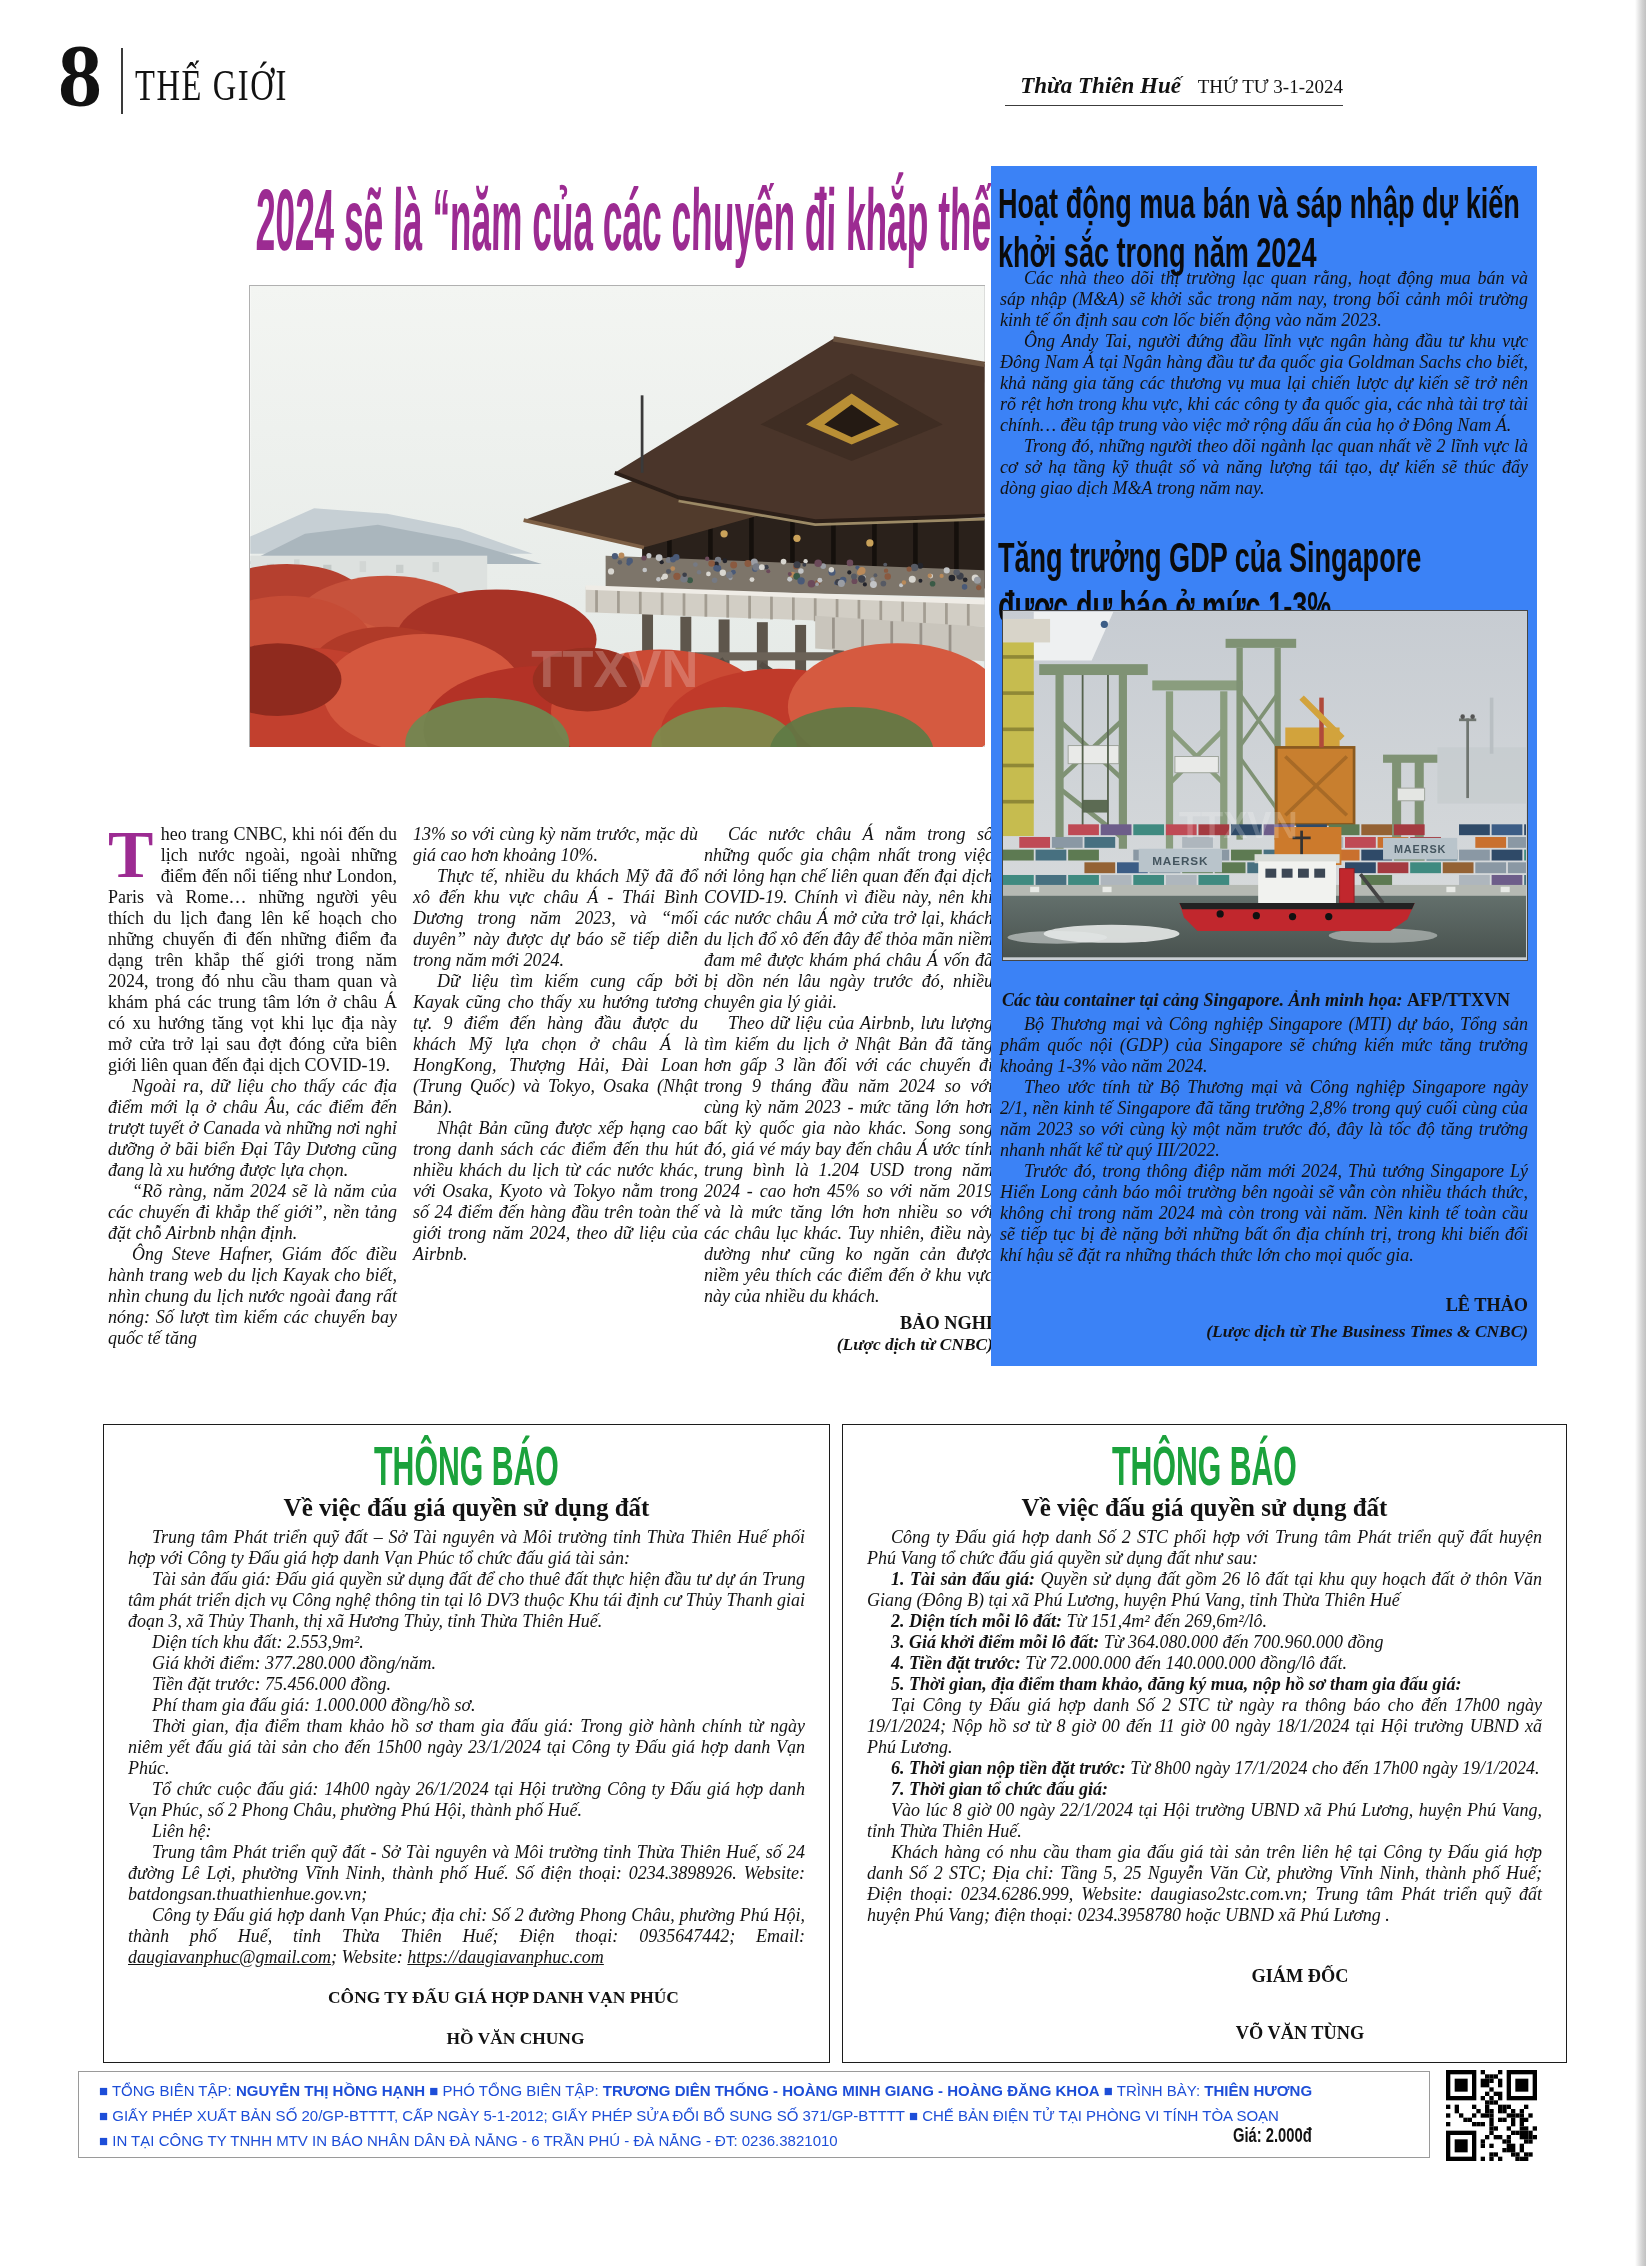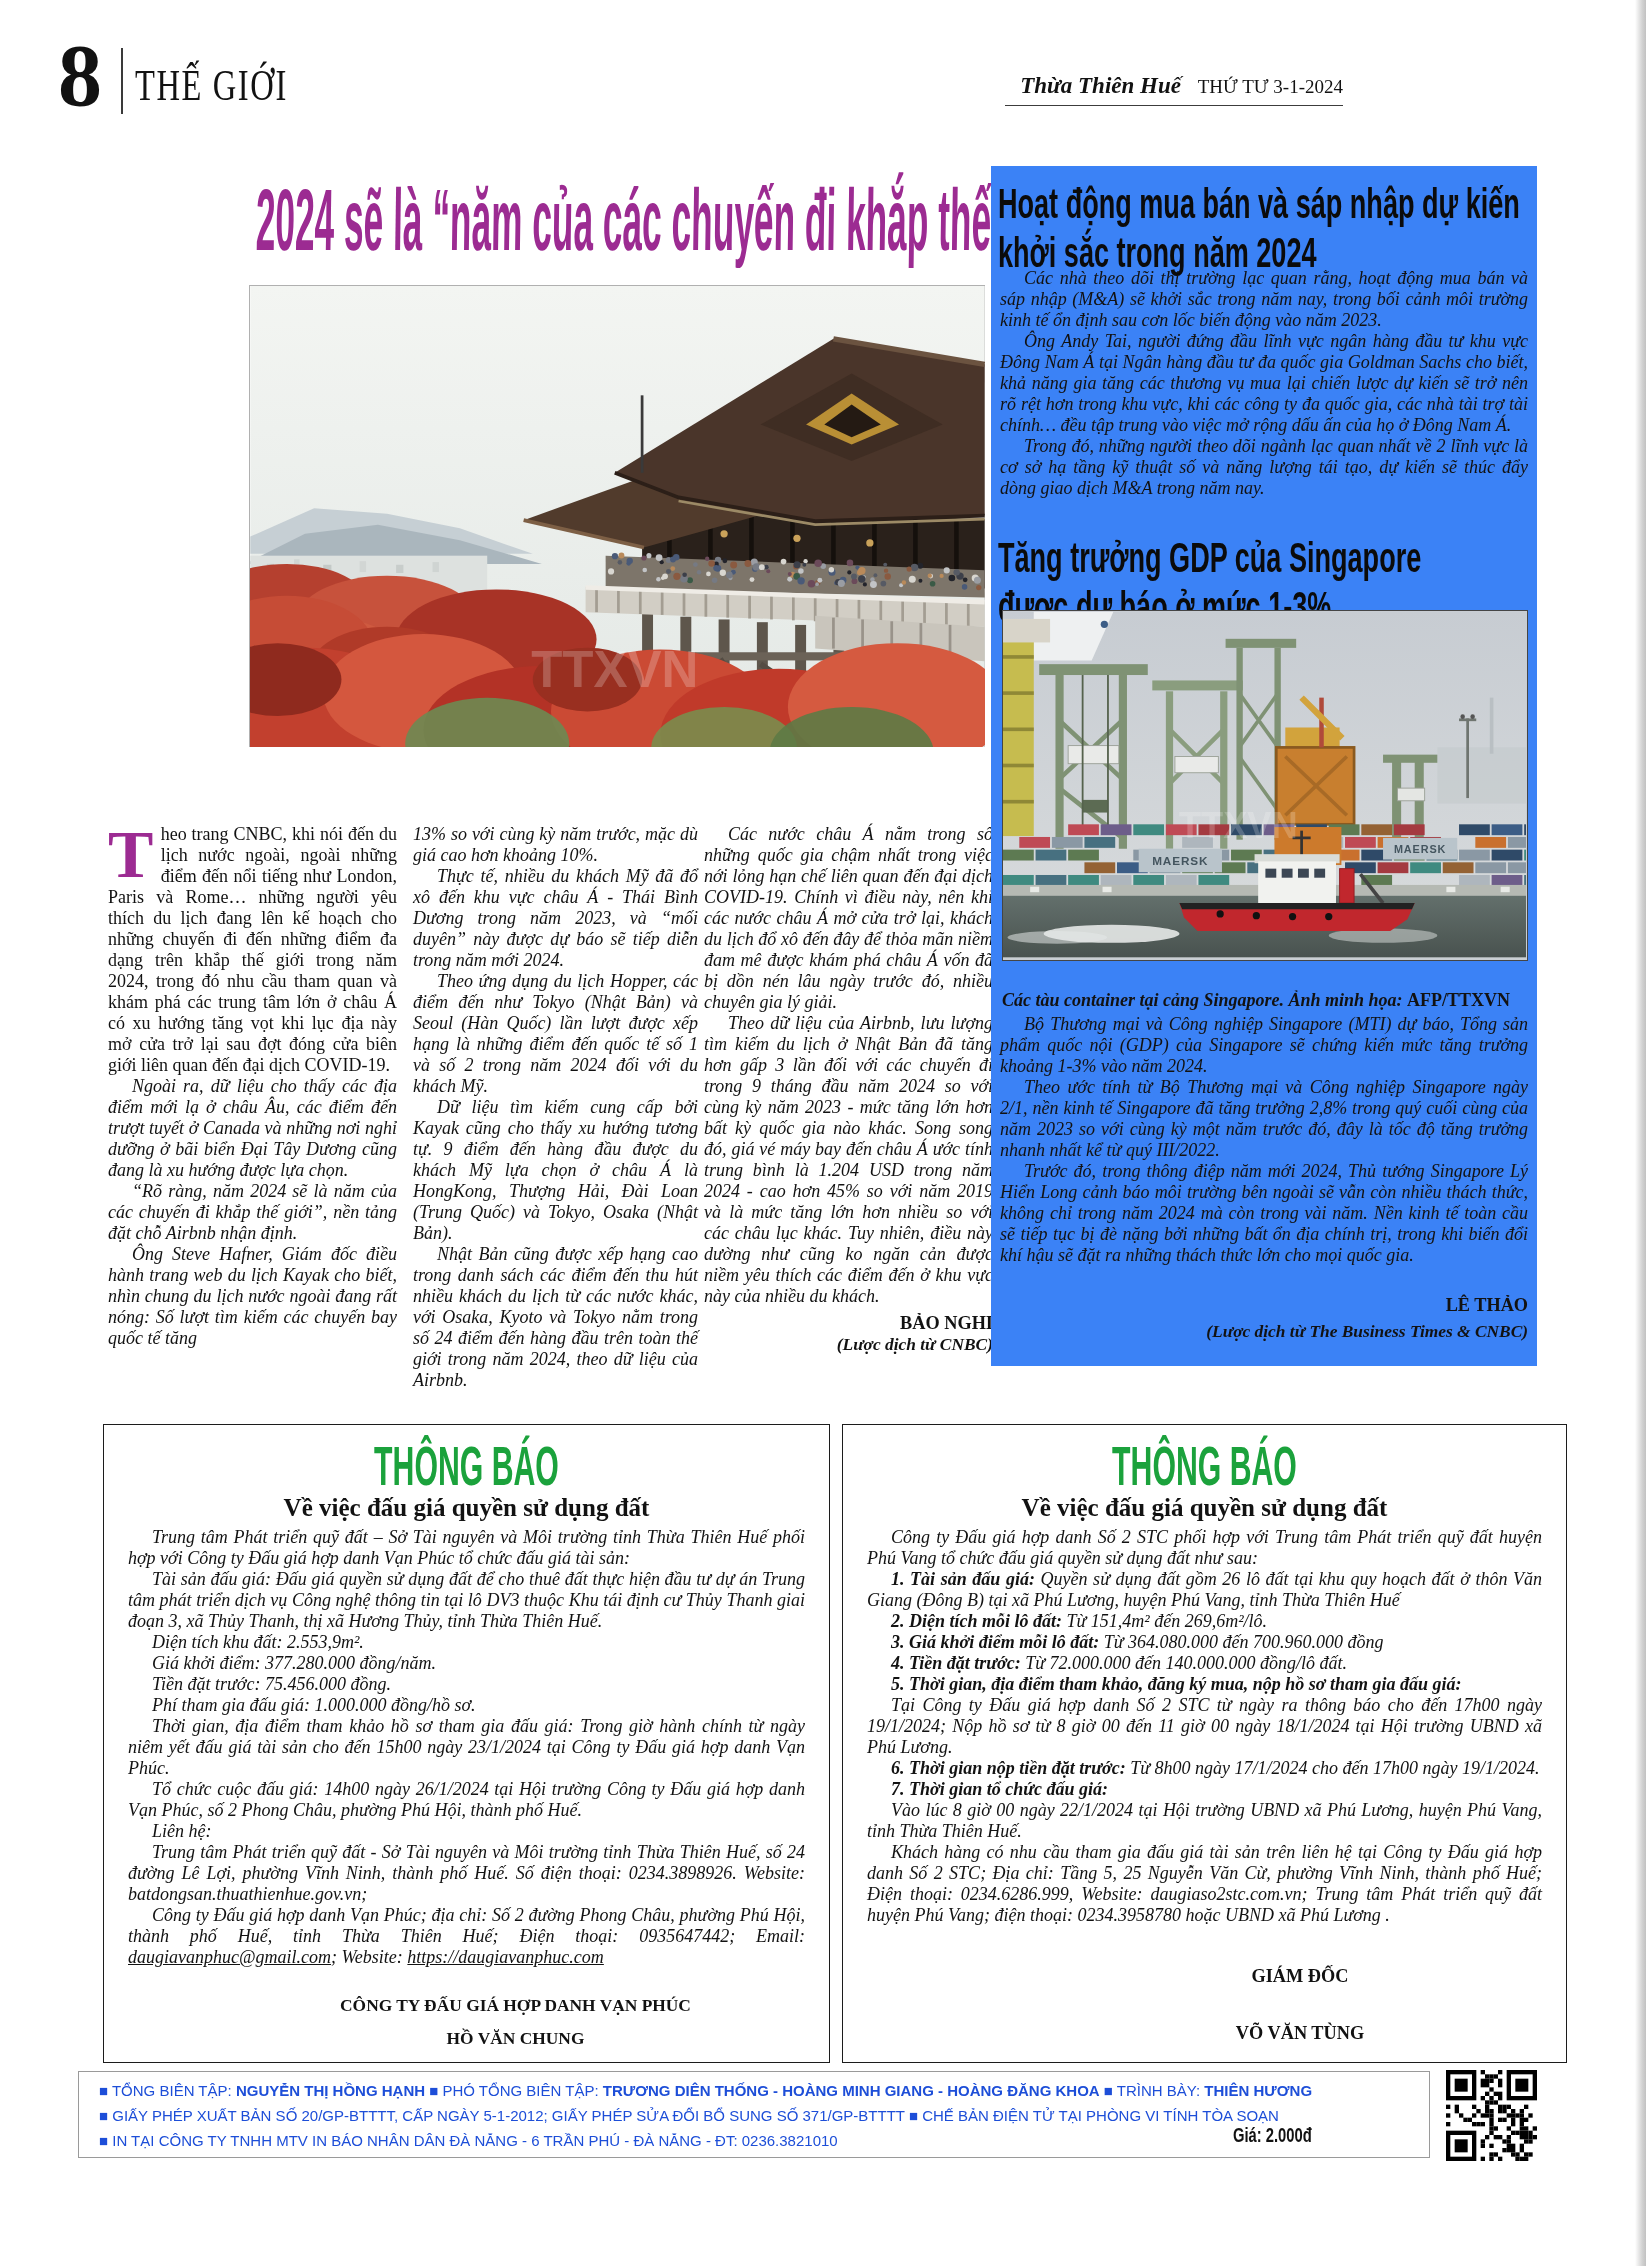--- a/index.html
+++ b/index.html
@@ -284,21 +284,20 @@
     <div class="just">
         <p>Ngoài ra, dữ liệu cho thấy các địa điểm mới lạ ở châu Âu, các điểm đến trượt tuyết ở Canada và những nơi nghỉ dưỡng ở bãi biển Đại Tây Dương cũng đang là xu hướng được lựa chọn.</p>
         <p>“Rõ ràng, năm 2024 sẽ là năm của các chuyến đi khắp thế giới”, nền tảng đặt chỗ Airbnb nhận định.</p>
         <p>Ông Steve Hafner, Giám đốc điều hành trang web du lịch Kayak cho biết, nhìn chung du lịch nước ngoài đang rất nóng: Số lượt tìm kiếm các chuyến bay quốc tế tăng</p>
       </div>
   </div>
 
   <div class="abs cols just noindent-first" style="left:413px;top:824px;width:285px;">
       <p>13% so với cùng kỳ năm trước, mặc dù giá cao hơn khoảng 10%.</p>
       <p>Thực tế, nhiều du khách Mỹ đã đổ xô đến khu vực châu Á - Thái Bình Dương trong năm 2023, và “mối duyên” này được dự báo sẽ tiếp diễn trong năm mới 2024.</p>
-      <p>Theo ứng dụng du lịch Hopper, các điểm đến như Tokyo (Nhật Bản) và Seoul (Hàn Quốc) lần lượt được xếp hạng là những điểm đến quốc tế số 1 và số 2 trong năm 2024 đối với du khách Mỹ.</p>
       <p>Dữ liệu tìm kiếm cung cấp bởi Kayak cũng cho thấy xu hướng tương tự. 9 điểm đến hàng đầu được du khách Mỹ lựa chọn ở châu Á là HongKong, Thượng Hải, Đài Loan (Trung Quốc) và Tokyo, Osaka (Nhật Bản).</p>
       <p>Nhật Bản cũng được xếp hạng cao trong danh sách các điểm đến thu hút nhiều khách du lịch từ các nước khác, với Osaka, Kyoto và Tokyo nằm trong số 24 điểm đến hàng đầu trên toàn thế giới trong năm 2024, theo dữ liệu của Airbnb.</p>
     </div>
 
   <div class="abs" style="left:704px;top:824px;width:289px;">
     <div class="cols just">
         <p>Các nước châu Á nằm trong số những quốc gia chậm nhất trong việc nới lỏng hạn chế liên quan đến đại dịch COVID-19. Chính vì điều này, nên khi các nước châu Á mở cửa trở lại, khách du lịch đổ xô đến đây để thỏa mãn niềm đam mê được khám phá châu Á vốn đã bị dồn nén lâu ngày trước đó, nhiều chuyên gia lý giải.</p>
         <p>Theo dữ liệu của Airbnb, lưu lượng tìm kiếm du lịch ở Nhật Bản đã tăng hơn gấp 3 lần đối với các chuyến đi trong 9 tháng đầu năm 2024 so với cùng kỳ năm 2023 - mức tăng lớn hơn bất kỳ quốc gia nào khác. Song song đó, giá vé máy bay đến châu Á ước tính trung bình là 1.204 USD trong năm 2024 - cao hơn 45% so với năm 2019 và là mức tăng lớn hơn nhiều so với các châu lục khác. Tuy nhiên, điều này dường như cũng ko ngăn cản được niềm yêu thích các điểm đến ở khu vực này của nhiều du khách.</p>
       </div>
     <div class="byl" style="margin-top:5.5px;">BẢO NGHI</div>
@@ -517,21 +516,21 @@
         <p>Diện tích khu đất: 2.553,9m².</p>
         <p>Giá khởi điểm: 377.280.000 đồng/năm.</p>
         <p>Tiền đặt trước: 75.456.000 đồng.</p>
         <p>Phí tham gia đấu giá: 1.000.000 đồng/hồ sơ.</p>
         <p>Thời gian, địa điểm tham khảo hồ sơ tham gia đấu giá: Trong giờ hành chính từ ngày niêm yết đấu giá tài sản cho đến 15h00 ngày 23/1/2024 tại Công ty Đấu giá hợp danh Vạn Phúc.</p>
         <p>Tổ chức cuộc đấu giá: 14h00 ngày 26/1/2024 tại Hội trường Công ty Đấu giá hợp danh Vạn Phúc, số 2 Phong Châu, phường Phú Hội, thành phố Huế.</p>
         <p>Liên hệ:</p>
         <p>Trung tâm Phát triển quỹ đất - Sở Tài nguyên và Môi trường tỉnh Thừa Thiên Huế, số 24 đường Lê Lợi, phường Vĩnh Ninh, thành phố Huế. Số điện thoại: 0234.3898926. Website: batdongsan.thuathienhue.gov.vn;</p>
         <p>Công ty Đấu giá hợp danh Vạn Phúc; địa chỉ: Số 2 đường Phong Châu, phường Phú Hội, thành phố Huế, tỉnh Thừa Thiên Huế; Điện thoại: 0935647442; Email: <span class="und">daugiavanphuc@gmail.com</span>; Website: <span class="und">https://daugiavanphuc.com</span></p>
       </div>
-    <div class="abs nsign" style="left:128px;top:562px;width:567px;margin-top:8px;">CÔNG TY ĐẤU GIÁ HỢP DANH VẠN PHÚC</div>
+    <div class="abs nsign" style="left:116px;top:562px;width:567px;">CÔNG TY ĐẤU GIÁ HỢP DANH VẠN PHÚC</div>
     <div class="abs nsign" style="left:128px;top:603px;width:567px;">HỒ VĂN CHUNG</div>
   </div>
 
   <div class="abs nbox" style="left:842px;top:1424px;width:723px;height:637px;">
     <div class="abs ntitle" style="top:9.1px;">THÔNG BÁO</div>
     <div class="abs nsub" style="top:69px;width:100%;">Về việc đấu giá quyền sử dụng đất</div>
     <div class="abs nbody just" style="left:24px;top:102px;width:675px;">
         <p>Công ty Đấu giá hợp danh Số 2 STC phối hợp với Trung tâm Phát triển quỹ đất huyện Phú Vang tổ chức đấu giá quyền sử dụng đất như sau:</p>
         <p><b>1. Tài sản đấu giá:</b> Quyền sử dụng đất gồm 26 lô đất tại khu quy hoạch đất ở thôn Văn Giang (Đông B) tại xã Phú Lương, huyện Phú Vang, tỉnh Thừa Thiên Huế</p>
         <p><b>2. Diện tích mỗi lô đất:</b> Từ 151,4m² đến 269,6m²/lô.</p>

